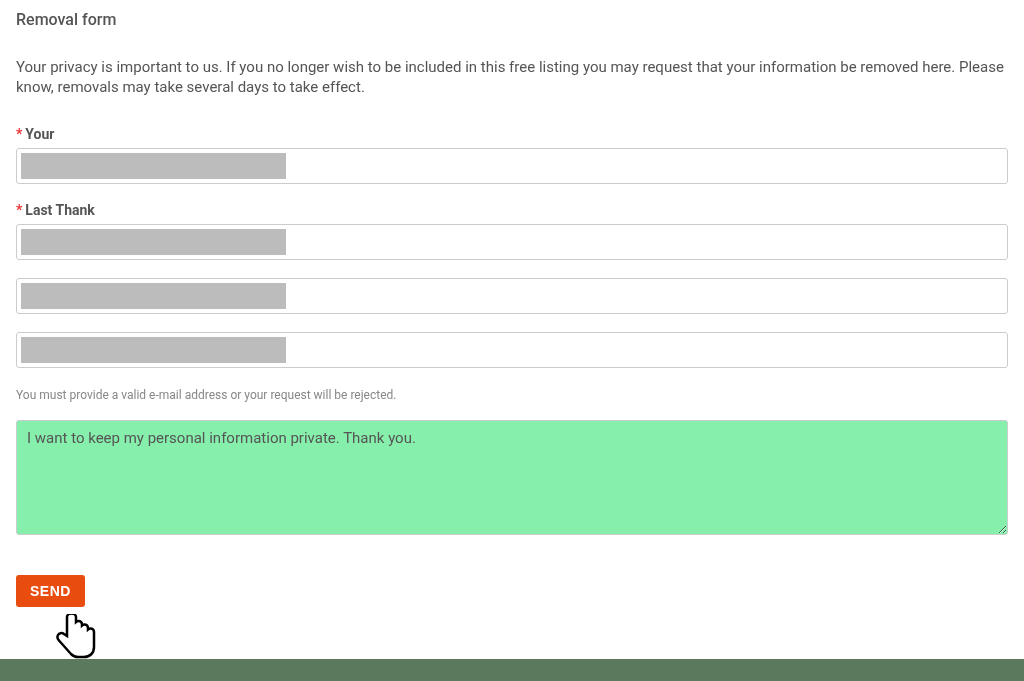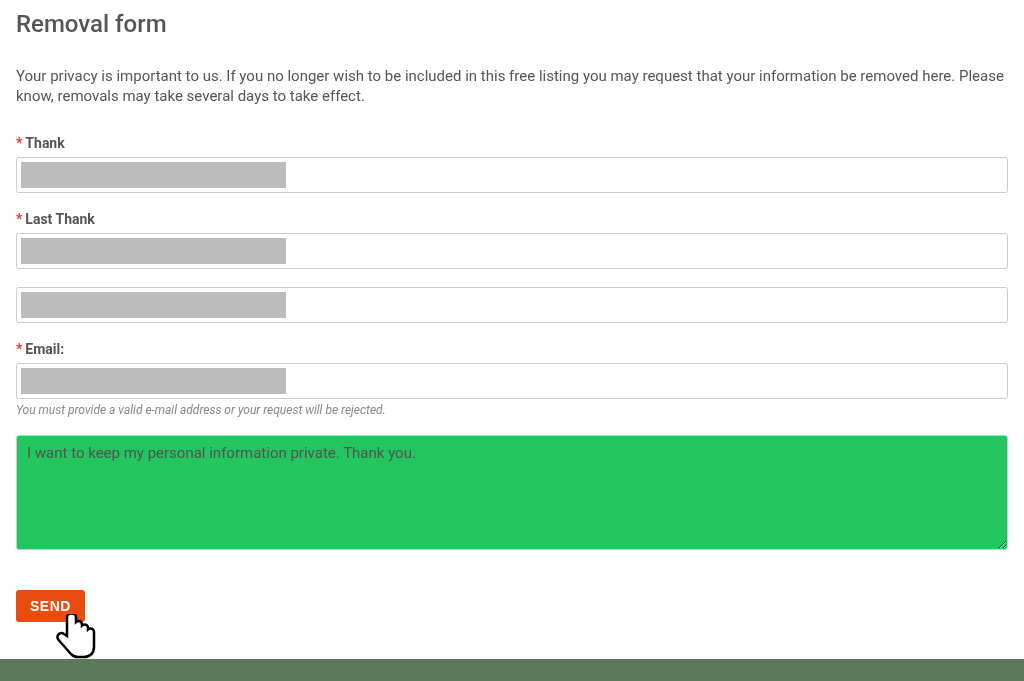--- a/index.html
+++ b/index.html
@@ -11,21 +11,21 @@
       font-family: -apple-system, BlinkMacSystemFont, "Segoe UI", Roboto, "Helvetica Neue", Arial, sans-serif;
       padding: 10px 16px 0 16px;
       color: #555;
       background: #fff;
       width: 1024px;
       height: 681px;
       position: relative;
       overflow: hidden;
     }
     .page-title {
-      font-size: 24px;
+      font-size: 16px;
       font-weight: 500;
       color: #555;
       margin-bottom: 28px;
     }
     .intro-text {
       font-size: 15px;
       font-weight: 400;
       color: #555;
       line-height: 1.35;
       margin-bottom: 28px;
@@ -54,36 +54,35 @@
       background: #fff;
       position: relative;
     }
     .input-fill {
       width: 265px;
       height: 26px;
       background: #bcbcbc;
       border-radius: 0;
     }
     .hint-text {
-      font-style: italic;
       font-size: 12px;
       color: #888;
-      margin-top: 4px;
+      margin-top: 20px;
     }
     .textarea {
       width: 100%;
       height: 115px;
       border: 1px solid #ccc;
       border-radius: 3px;
       padding: 8px 10px;
       font-size: 15px;
       font-family: inherit;
       color: #555;
       resize: vertical;
-      background: #22c55e;
+      background: #86efac;
     }
     .send-button {
       background: #e84c0e;
       color: #fff;
       border: none;
       border-radius: 3px;
       padding: 8px 14px;
       font-size: 14px;
       font-weight: 700;
       letter-spacing: 0.5px;
@@ -112,21 +111,21 @@
 <body>
 
 
 
 <h1 class="page-title">Removal form</h1>
 
 <p class="intro-text">Your privacy is important to us. If you no longer wish to be included in this free listing you may request that your information be removed here. Please know, removals may take several days to take effect.</p>
 
 <div class="field-group">
   <label class="field-label">
-    <span class="required">*</span><span>Thank</span>
+    <span class="required">*</span><span>Your</span>
   </label>
   <div class="text-input">
     <div class="input-fill"></div>
   </div>
 </div>
 
 <div class="field-group">
   <label class="field-label">
     <span class="required">*</span><span>Last Thank</span>
   </label>
@@ -135,23 +134,20 @@
   </div>
 </div>
 
 <div class="field-group">
   <div class="text-input">
     <div class="input-fill"></div>
   </div>
 </div>
 
 <div class="field-group">
-  <label class="field-label">
-    <span class="required">*</span><span>Email:</span>
-  </label>
   <div class="text-input">
     <div class="input-fill"></div>
   </div>
   <div class="hint-text">You must provide a valid e-mail address or your request will be rejected.</div>
 </div>
 
 <div class="field-group">
   <textarea class="textarea" style="">I want to keep my personal information private. Thank you.</textarea>
 </div>
 

